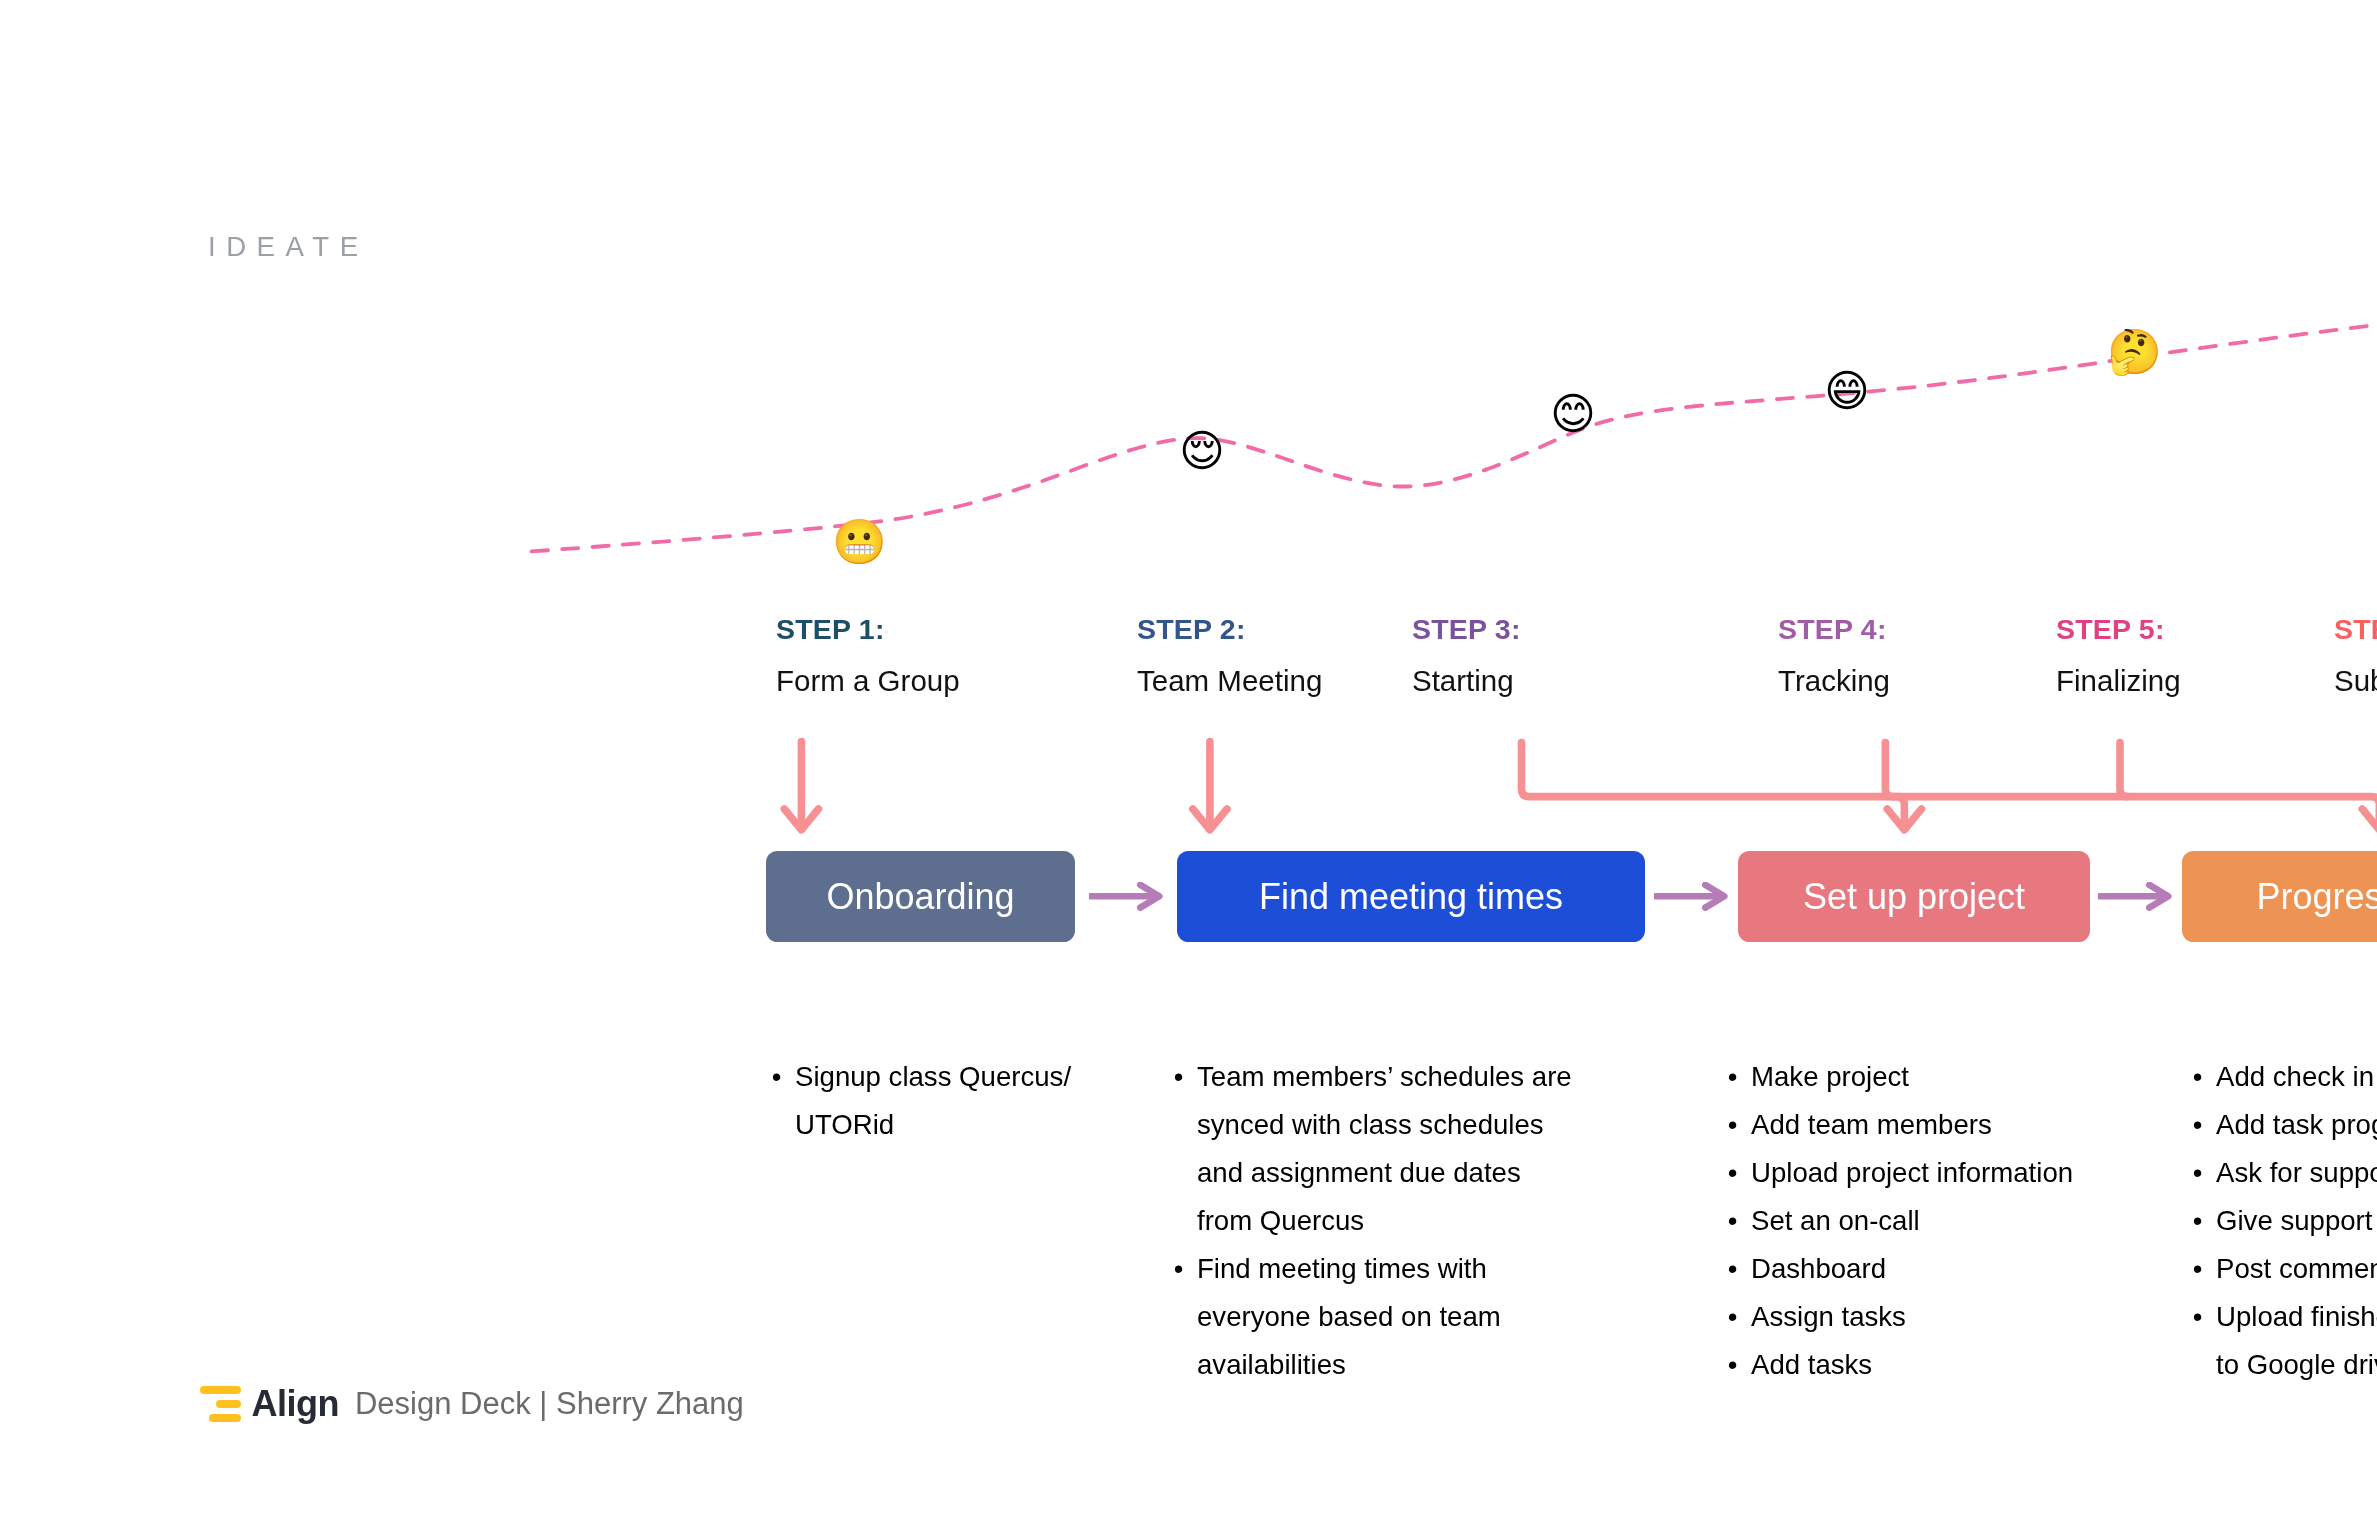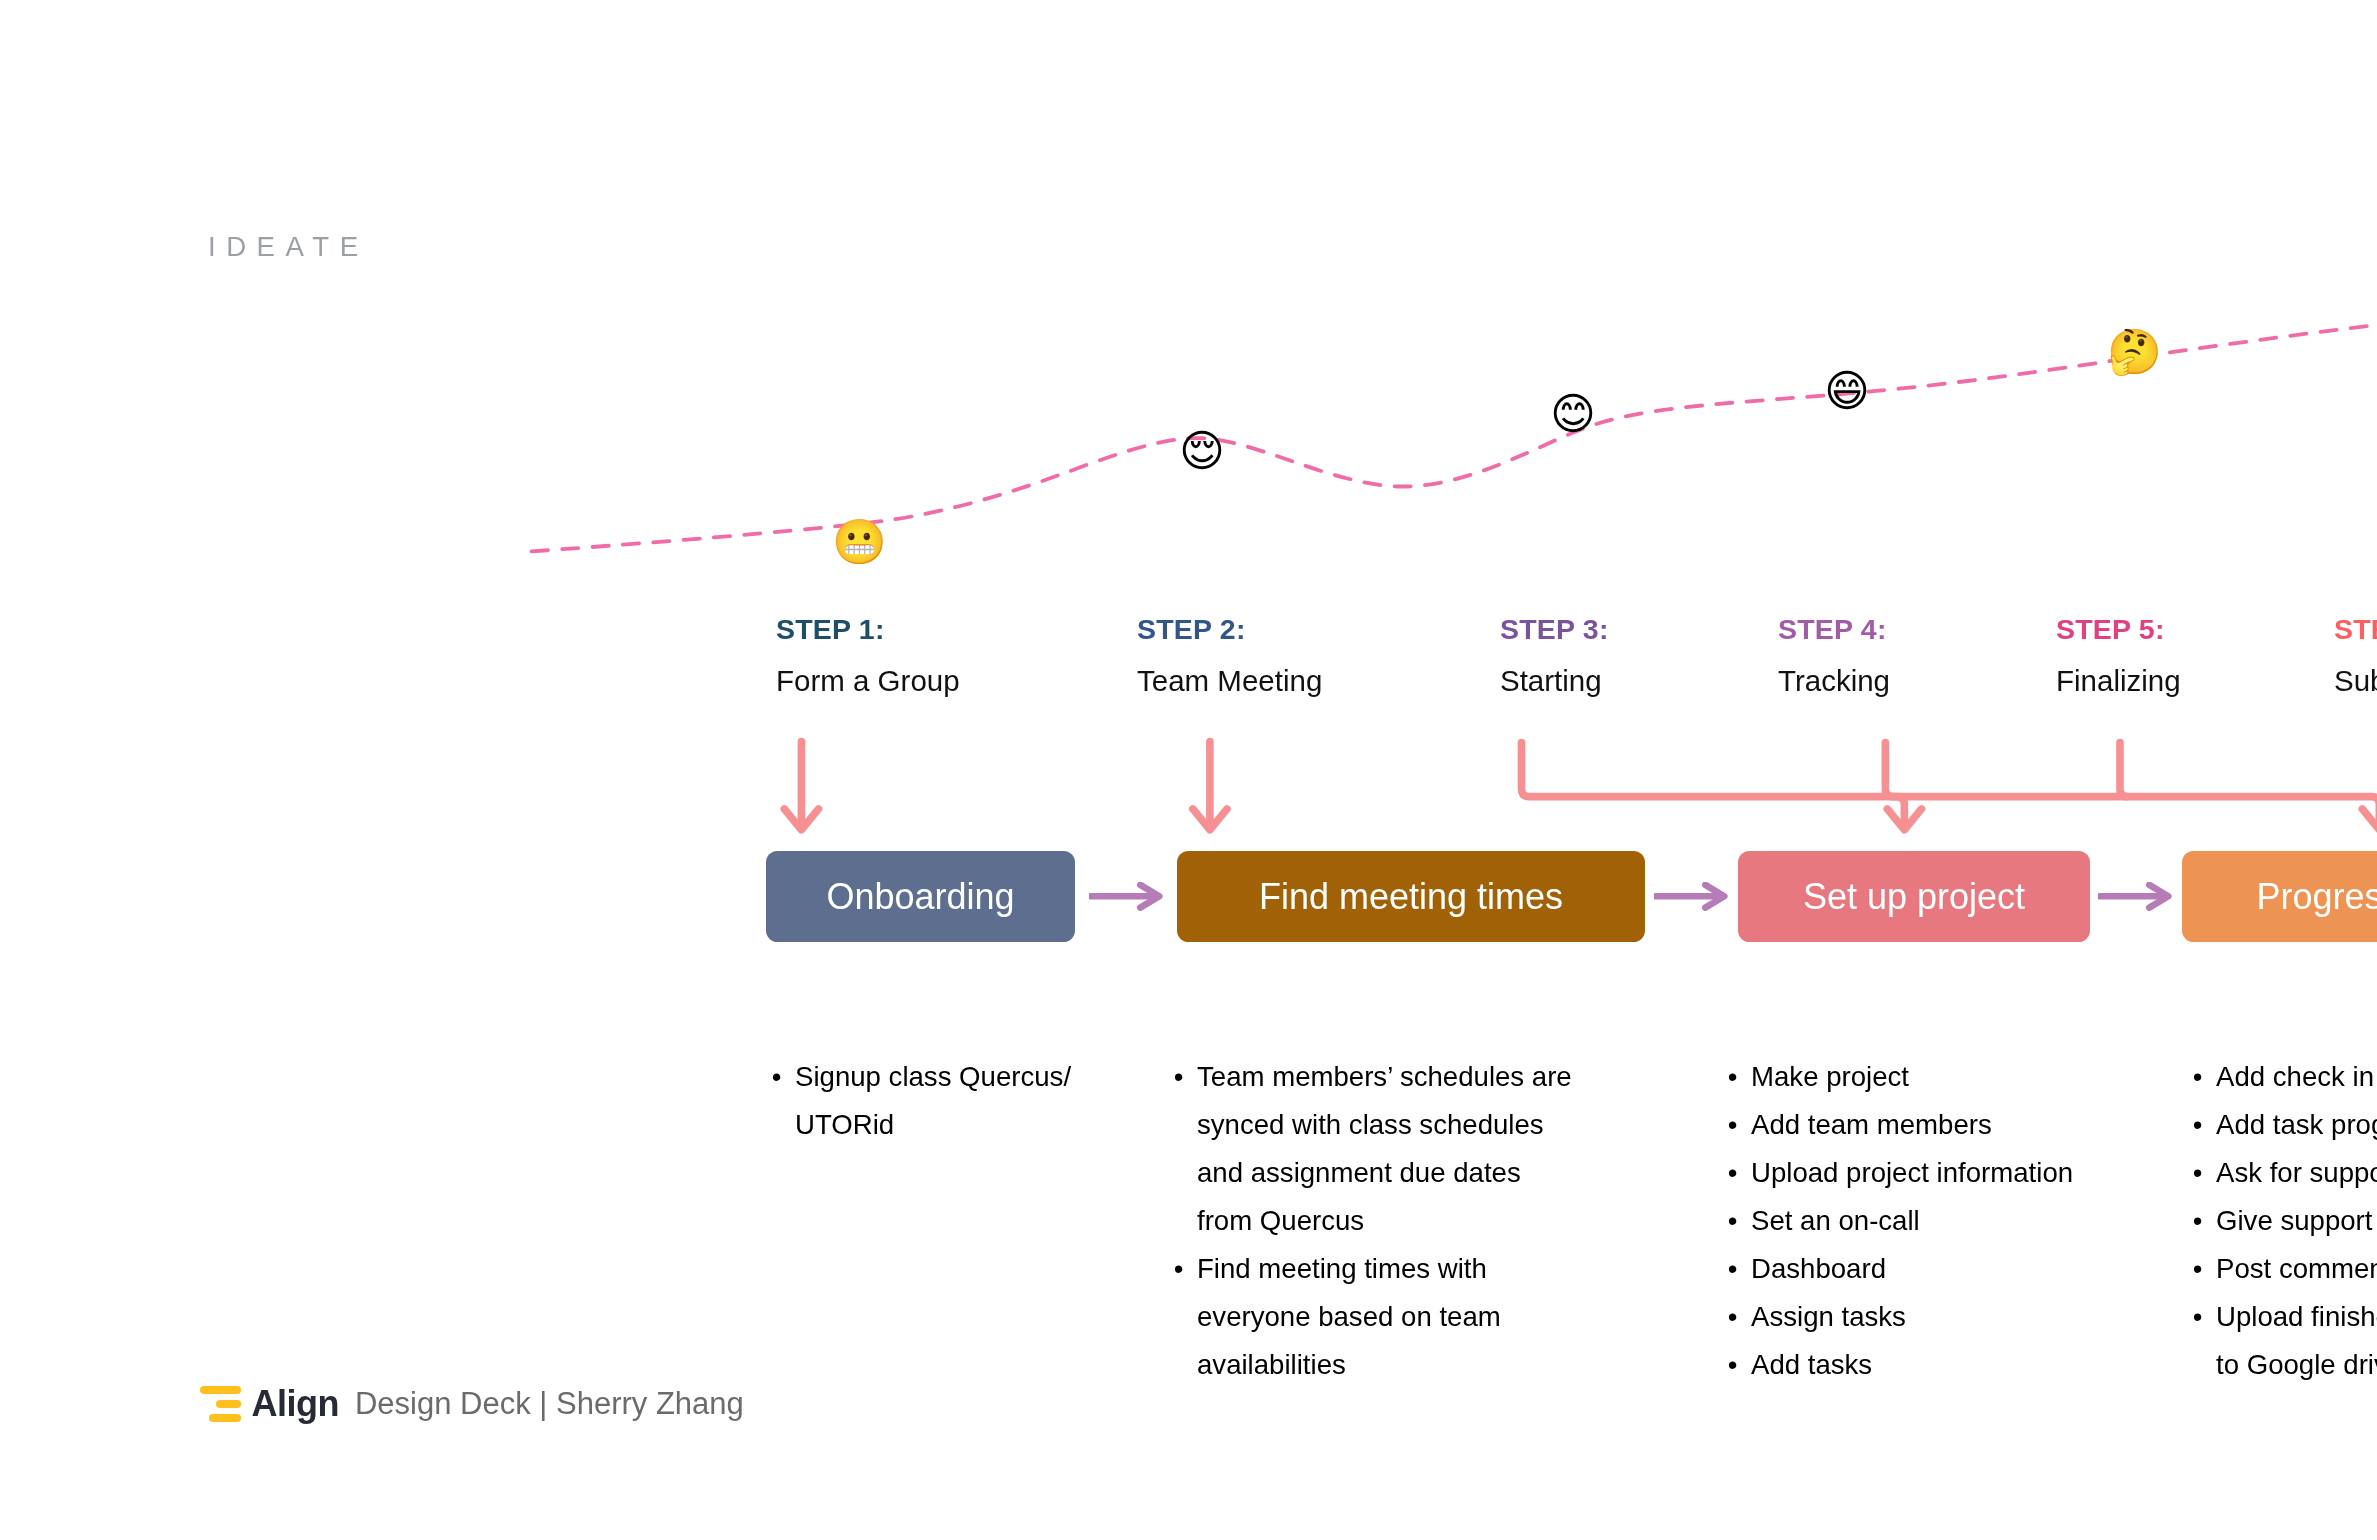--- a/index.html
+++ b/index.html
@@ -114,21 +114,21 @@
 
   <div class="steps">
     <div class="step" style="left:776px;">
       <div class="step-num" style="color:#1F4E68;">STEP 1:</div>
       <div class="step-label">Form a Group</div>
     </div>
     <div class="step" style="left:1137px;">
       <div class="step-num" style="color:#32558C;">STEP 2:</div>
       <div class="step-label">Team Meeting</div>
     </div>
-    <div class="step" style="left:1500px;">
+    <div class="step" style="left:1412px;">
       <div class="step-num" style="color:#7B529E;">STEP 3:</div>
       <div class="step-label">Starting</div>
     </div>
     <div class="step" style="left:1778px;">
       <div class="step-num" style="color:#A25BA6;">STEP 4:</div>
       <div class="step-label">Tracking</div>
     </div>
     <div class="step" style="left:2056px;">
       <div class="step-num" style="color:#E14083;">STEP 5:</div>
       <div class="step-label">Finalizing</div>
@@ -164,21 +164,21 @@
 
     <div class="harrow" style="left:1089px; width:76px;">
       <svg width="76" height="28.5" viewBox="0 0 160 60">
         <g fill="none" stroke="#B57CB8" stroke-width="14" stroke-linecap="round" stroke-linejoin="round">
           <path d="M 4 30 L 140 30"></path>
             <path d="M 108 6 L 148 30 L 108 54"></path>
         </g>
       </svg>
     </div>
 
-    <div class="fbox" style="left:1177px; width:468px; background:#a16207;">Find meeting times</div>
+    <div class="fbox" style="left:1177px; width:468px; background:#1d4ed8;">Find meeting times</div>
 
     <div class="harrow" style="left:1654px; width:76px;">
       <svg width="76" height="28.5" viewBox="0 0 160 60">
         <g fill="none" stroke="#B57CB8" stroke-width="14" stroke-linecap="round" stroke-linejoin="round">
           <path d="M 4 30 L 140 30"></path>
             <path d="M 108 6 L 148 30 L 108 54"></path>
         </g>
       </svg>
     </div>
 

